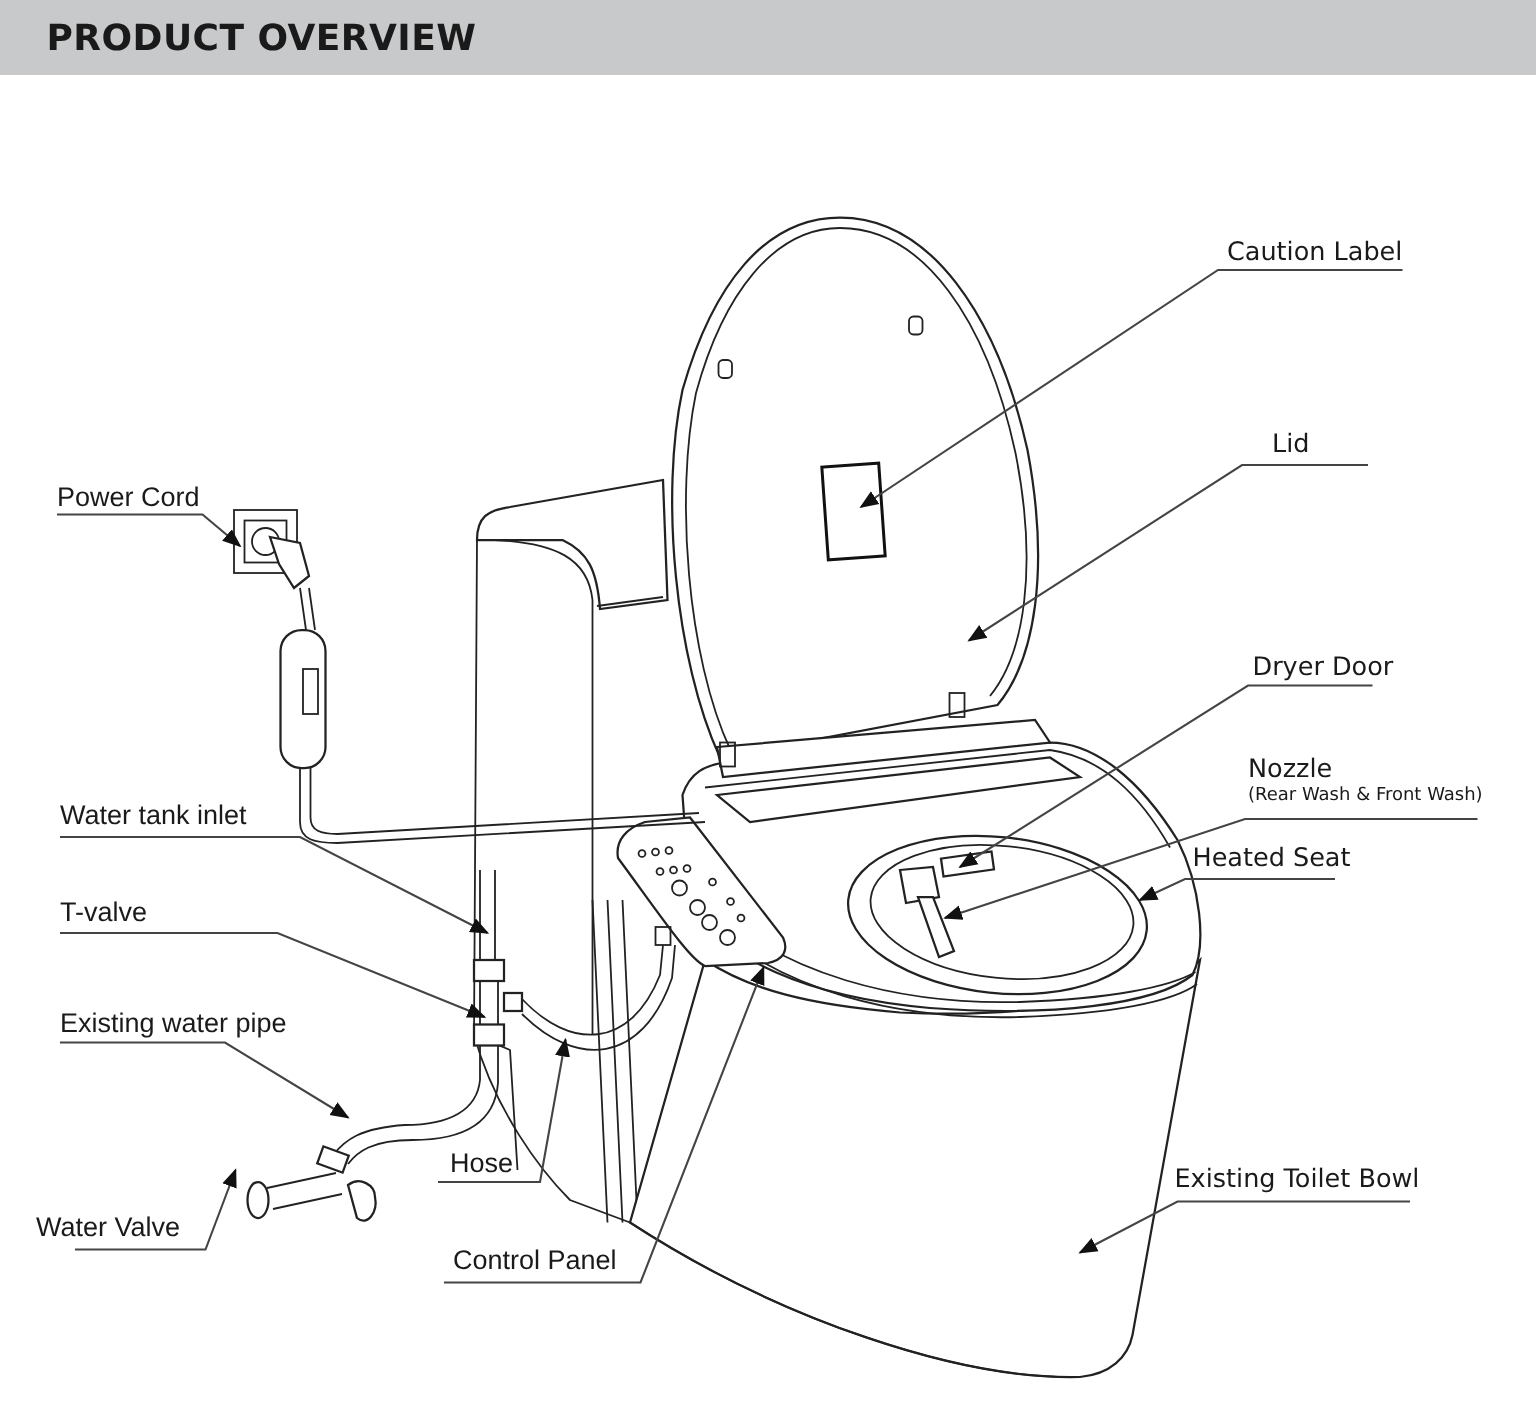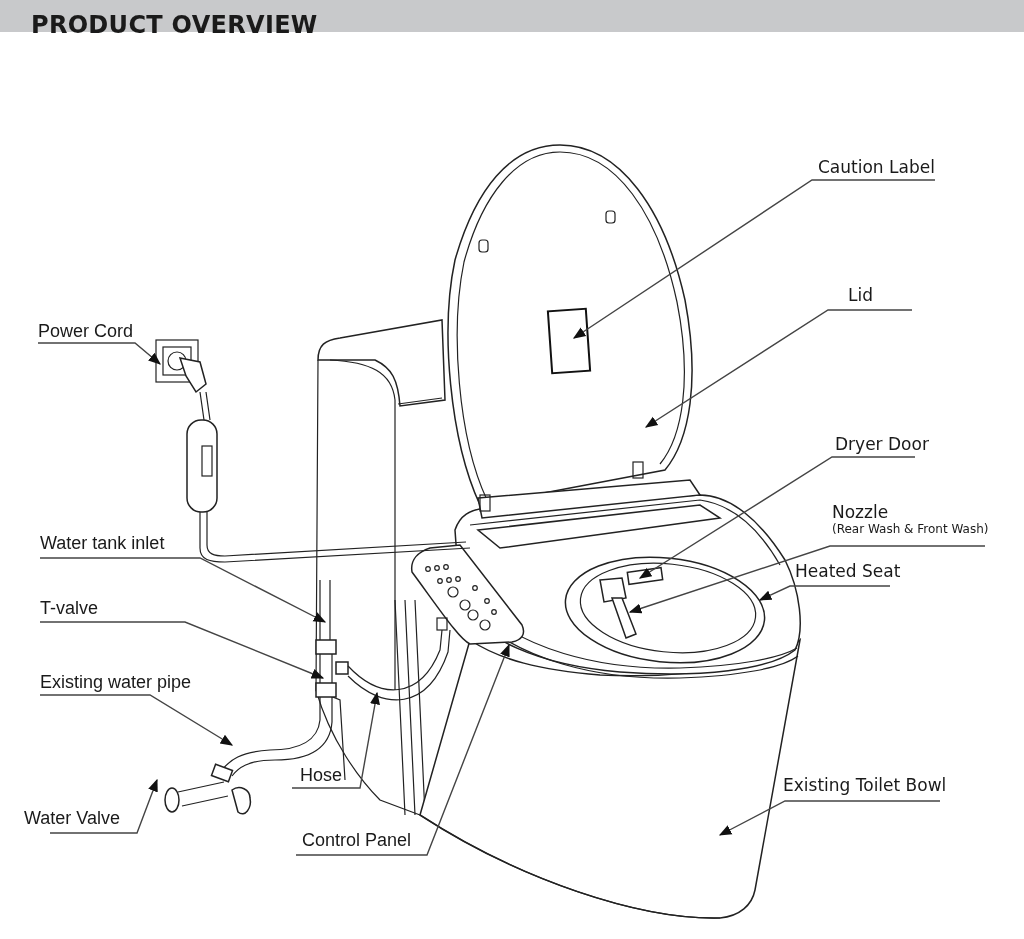--- a/index.html
+++ b/index.html
@@ -1,17 +1,17 @@
 <!DOCTYPE html>
 <html><head>
 <meta charset="utf-8">
 <style>
   html,body{margin:0;padding:0;background:#fff;}
   body{width:1024px;height:939px;position:relative;overflow:hidden;font-family:"Liberation Sans",sans-serif;}
-  .header{position:absolute;left:0;top:0;width:1024px;height:32px;background:#c8c9cb;}
+  .header{position:absolute;left:0;top:0;width:1024px;height:50px;background:#c8c9cb;}
   .header-title{position:absolute;left:31px;top:11px;font-family:"DejaVu Sans",sans-serif;font-weight:bold;font-size:24px;color:#1a1a1a;letter-spacing:0.3px;}
   svg.diagram{position:absolute;left:0;top:0;}
   .lbl{font-family:"Liberation Sans",sans-serif;font-size:18px;fill:#1a1a1a;}
   .lbl-dv{font-family:"DejaVu Sans",sans-serif;font-size:17px;fill:#1a1a1a;}
   .lbl-sub{font-family:"DejaVu Sans",sans-serif;font-size:12px;fill:#1a1a1a;}
   .lead{stroke:#444;stroke-width:1.4;fill:none;}
   .dr{stroke:#222;stroke-width:1.5;fill:#fff;}
   .dr2{stroke:#222;stroke-width:1.2;fill:none;}
 </style>
 </head>

